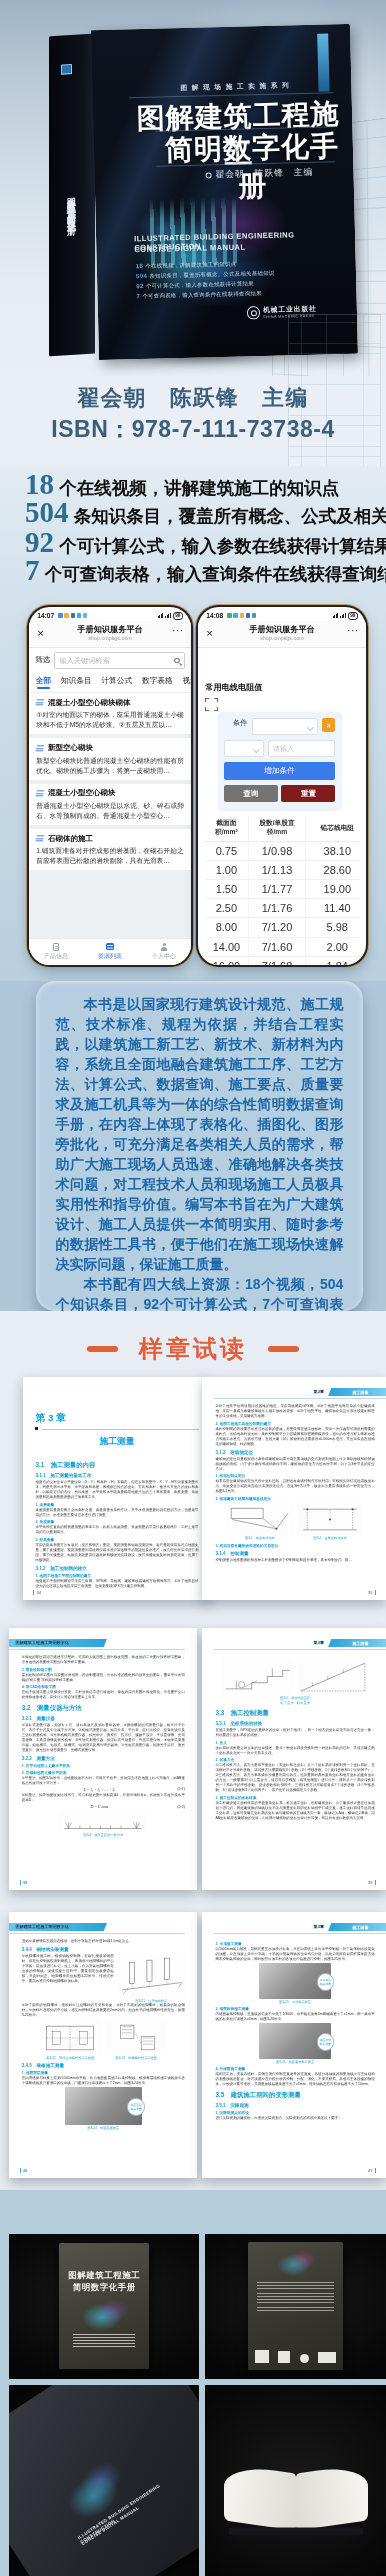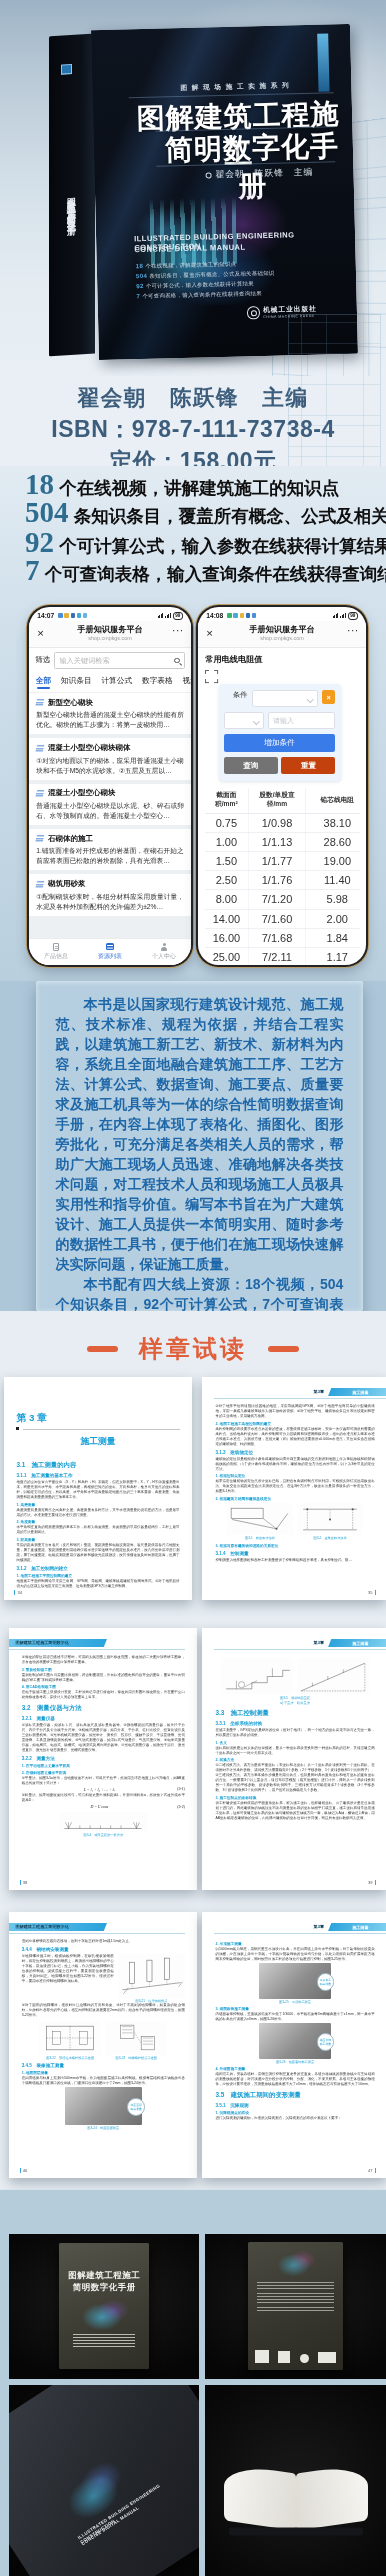--- a/index.html
+++ b/index.html
@@ -120,21 +120,21 @@
   .ic-doc{width:6.7px;height:7.7px;border:0.8px solid #9aa0a6;border-radius:1px;
     background:linear-gradient(#9aa0a6 0 0) 1px 2.1px/3.6px 0.8px no-repeat,linear-gradient(#9aa0a6 0 0) 1px 4.1px/3.6px 0.8px no-repeat;}
   .ic-drawer{width:8.8px;height:7.2px;background:#2b6cd4;border-radius:1.5px;
     -webkit-mask:none;position:relative;}
   .ic-drawer::after{content:"";position:absolute;left:1.5px;top:1.5px;width:5.7px;height:1px;background:#fff;box-shadow:0 2.6px 0 #fff;}
   .ic-person{width:7.2px;height:7.7px;position:relative;}
   .ic-person::before{content:"";position:absolute;left:2.1px;top:0;width:3.1px;height:3.1px;border-radius:50%;background:#9aa0a6;}
   .ic-person::after{content:"";position:absolute;left:0.5px;top:3.6px;width:6.2px;height:4.1px;border-radius:3.1px 3.1px 1px 1px;background:#9aa0a6;}
 
   
-  .rp-content{padding:5.2px 7.2px 0;position:relative;}
+  .rp-content{padding:5.2px 7.2px 0;position:relative;margin-top:28px;}
   .rp-title{font-size:8.2px;font-weight:bold;color:#111;margin-bottom:5.2px;}
   .expand{width:13.4px;height:13.4px;position:relative;margin-bottom:1px;}
   .expand span{position:absolute;width:4.1px;height:4.1px;border-top:1px solid #666;border-left:1px solid #666;}
   .expand .tl{left:0;top:0;transform:rotate(0deg);}
   .expand .tr{right:0;top:0;transform:rotate(90deg);}
   .expand .bl{left:0;bottom:0;transform:rotate(-90deg);}
   .expand .br{right:0;bottom:0;transform:rotate(180deg);}
   .qform{margin-left:13.4px;width:122px;background:#eef4fb;border-radius:4.1px;padding:6.2px 5.2px;box-shadow:0 1px 3.1px rgba(120,150,180,.25);}
   .qrow{display:flex;gap:4.1px;margin-bottom:5.2px;}
   .qlabel{font-size:7.2px;color:#333;margin-left:9.3px;}
@@ -144,32 +144,32 @@
   .qxbtn{width:13.4px;height:13.4px;background:#f39b1f;border-radius:2.1px;color:#fff;font-size:7.2px;font-weight:bold;
     display:flex;align-items:center;justify-content:center;flex:none;}
   .qsel2{width:40px;flex:none;}
   .qinput{flex:1;height:16.5px;background:#fff;border:0.5px solid #dcdfe6;border-radius:2.1px;padding:0 4.1px;}
   .qinput input{width:100%;height:100%;border:none;outline:none;font-size:7px;background:transparent;color:#333;}
   .qinput input::placeholder{color:#c0c4cc;}
   .btn-add{width:100%;height:18.5px;background:#3a7bea;color:#fff;font-size:7.7px;border:none;border-radius:2.1px;display:block;}
   .btnrow{display:flex;justify-content:space-between;margin-top:5.2px;}
   .btn-q{width:54px;height:17px;border:none;border-radius:2.1px;color:#fff;font-size:7.5px;font-weight:bold;}
   .btn-query{background:#737373;}
-  .btn-reset{background:#c2410c;text-align:center;}
+  .btn-reset{background:#7f1d1d;text-align:center;}
   .rtable-wrap{margin-top:7.2px;overflow:hidden;width:155px;}
   .rtable{width:164px;border-collapse:collapse;}
   .rtable th{font-size:6.7px;font-weight:bold;color:#333;padding:3.6px 1px;border-bottom:0.5px solid #e8ebf0;border-right:0.5px solid #f0f2f5;line-height:8.8px;}
   .rtable td{font-size:11px;color:#333;text-align:center;padding:3.1px 1px;border-bottom:0.5px solid #eef0f4;border-right:0.5px solid #f4f5f8;}
   .pagerow{display:flex;align-items:center;gap:4.6px;margin-top:6.2px;margin-left:13.4px;font-size:7px;color:#a8abb2;}
   .pagebox{width:19.6px;height:14.4px;border:0.5px solid #dcdfe6;border-radius:2.1px;text-align:center;font-size:7.2px;color:#333;background:#fff;}
   .pagetotal{color:#606266;}
 
   
   .desczone{position:absolute;left:0;top:981px;width:386px;height:330px;background:#adc6d8;}
-  .descpanel{position:absolute;left:36px;top:0;width:327px;height:330px;background:#b6cfe0;border-radius:2px;
+  .descpanel{position:absolute;left:36px;top:0;width:327px;height:330px;background:#b6cfe0;border-radius:19px;
     box-shadow:0 7.2px 13.4px rgba(60,90,115,.4),inset 0 1px 5.2px rgba(255,255,255,.55);padding:13.4px 19.6px;}
   .descpanel p{font-size:14px;line-height:20px;font-weight:bold;color:#1e67a8;text-align:justify;text-indent:2em;}
 
   
   .secttitle{position:absolute;left:0;width:386px;display:flex;align-items:center;justify-content:center;gap:21px;}
   .secttitle .dash{width:31px;height:5.7px;border-radius:3.1px;background:#e0603c;}
   .secttitle .st{font-size:24px;font-weight:bold;color:#e0603c;letter-spacing:3.1px;font-family:var(--sans);}
 
   
   .samplebg{position:absolute;left:0;top:1311px;width:386px;height:878px;background:#e7edf2;}
@@ -280,21 +280,20 @@
           </span>
         </div>
       </div>
     </div>
   </section>
 
   <section class="meta">
     <div class="wires" style="position:absolute;right:5.2px;top:-62px;width:93px;height:216px;opacity:.35;"></div>
     <div class="l1">翟会朝　陈跃锋　主编</div>
     <div class="l2">ISBN：978-7-111-73738-4</div>
-    <div class="l3">定价：158.00元</div>
   </section>
 
   <section class="features">
     <div class="feat" style="top:4.1px;">
       <span class="num">18</span>
         <span class="txt">个在线视频，讲解建筑施工的知识点</span>
     </div>
     <div class="feat" style="top:32px;">
       <span class="num">504</span>
         <span class="txt">条知识条目，覆盖所有概念、公式及相关基础知识</span>
@@ -354,51 +353,44 @@
         <span class="ltab active">全部</span>
         <span class="ltab">知识条目</span>
         <span class="ltab">计算公式</span>
         <span class="ltab">数字表格</span>
         <span class="ltab clip">视频</span>
       </div>
       <div class="cardlist">
         <div class="kcard">
           <div class="trow">
               <span class="cicon"></span>
+              <span class="kt">混凝土小型空心砌块砌体</span>
+            </div>
+          <div class="kb">①对室内地面以下的砌体，应采用普通混凝土小砌块和不低于M5的水泥砂浆。②五层及五层以…</div>
+        </div>
+        <div class="kcard">
+          <div class="trow">
+              <span class="cicon"></span>
               <span class="kt">新型空心砌块</span>
             </div>
           <div class="kb">新型空心砌块比普通的混凝土空心砌块的性能有所优化。砌块的施工步骤为：将第一皮砌块用…</div>
-        </div>
-        <div class="kcard">
-          <div class="trow">
-              <span class="cicon"></span>
-              <span class="kt">混凝土小型空心砌块砌体</span>
-            </div>
-          <div class="kb">①对室内地面以下的砌体，应采用普通混凝土小砌块和不低于M5的水泥砂浆。②五层及五层以…</div>
         </div>
         <div class="kcard">
           <div class="trow">
               <span class="cicon"></span>
               <span class="kt">混凝土小型空心砌块</span>
             </div>
           <div class="kb">普通混凝土小型空心砌块是以水泥、砂、碎石或卵石、水等预制而成的。普通混凝土小型空心…</div>
         </div>
         <div class="kcard">
           <div class="trow">
               <span class="cicon"></span>
               <span class="kt">石砌体的施工</span>
             </div>
           <div class="kb">1.铺筑面准备对开挖成形的岩基面，在砌石开始之前应将表面已松散的岩块剔除，具有光滑表…</div>
-        </div>
-        <div class="kcard">
-          <div class="trow">
-              <span class="cicon"></span>
-              <span class="kt">砌筑用砂浆</span>
-            </div>
-          <div class="kb">①配制砌筑砂浆时，各组分材料应采用质量计量，水泥及各种外加剂配料的允许偏差为±2%…</div>
         </div>
       </div>
       <div class="tabbar">
         <div class="tbitem">
             <span class="ic-doc"></span>
             <span>产品信息</span>
           </div>
         <div class="tbitem active">
             <span class="ic-drawer"></span>
             <span>资源列表</span>
@@ -539,21 +531,21 @@
     </div>
   </section>
 
   <div class="samplebg"></div>
   <div class="secttitle" style="top:1333px;">
     <span class="dash"></span>
     <span class="st">样章试读</span>
     <span class="dash"></span>
   </div>
 
-  <div class="spage pgl" style="left:4px;top:1377px;width:188px;height:223px;">
+  <div class="spage pgl" style="left:23px;top:1377px;width:188px;height:223px;">
     <div class="chap-num">第 3 章</div>
     <div class="chapline">
         <span class="sq"></span>
         <span class="ln"></span>
       </div>
     <div class="chap-title">施工测量</div>
     <div class="ph1">3.1　施工测量的内容</div>
     <div class="ph2">3.1.1　施工测量的基本工作</div>
     <div class="pbody">地面点的空间位置由平面位置（X，Y）和高程（H）来确定，但在实际测量中，X，Y，H不能直接测量出来，而是先测出水平角、水平距离和高差，再根据已知点的坐标、方向和高程，推算出其他点的坐标和高程，以确定它们的点位，所以高差、水平角和水平距离是确定地面点位的三个基本要素，高差测量、角度测量和距离测量是测量的三项基本工作。</div>
     <div class="pb">1. 高差测量</div>

